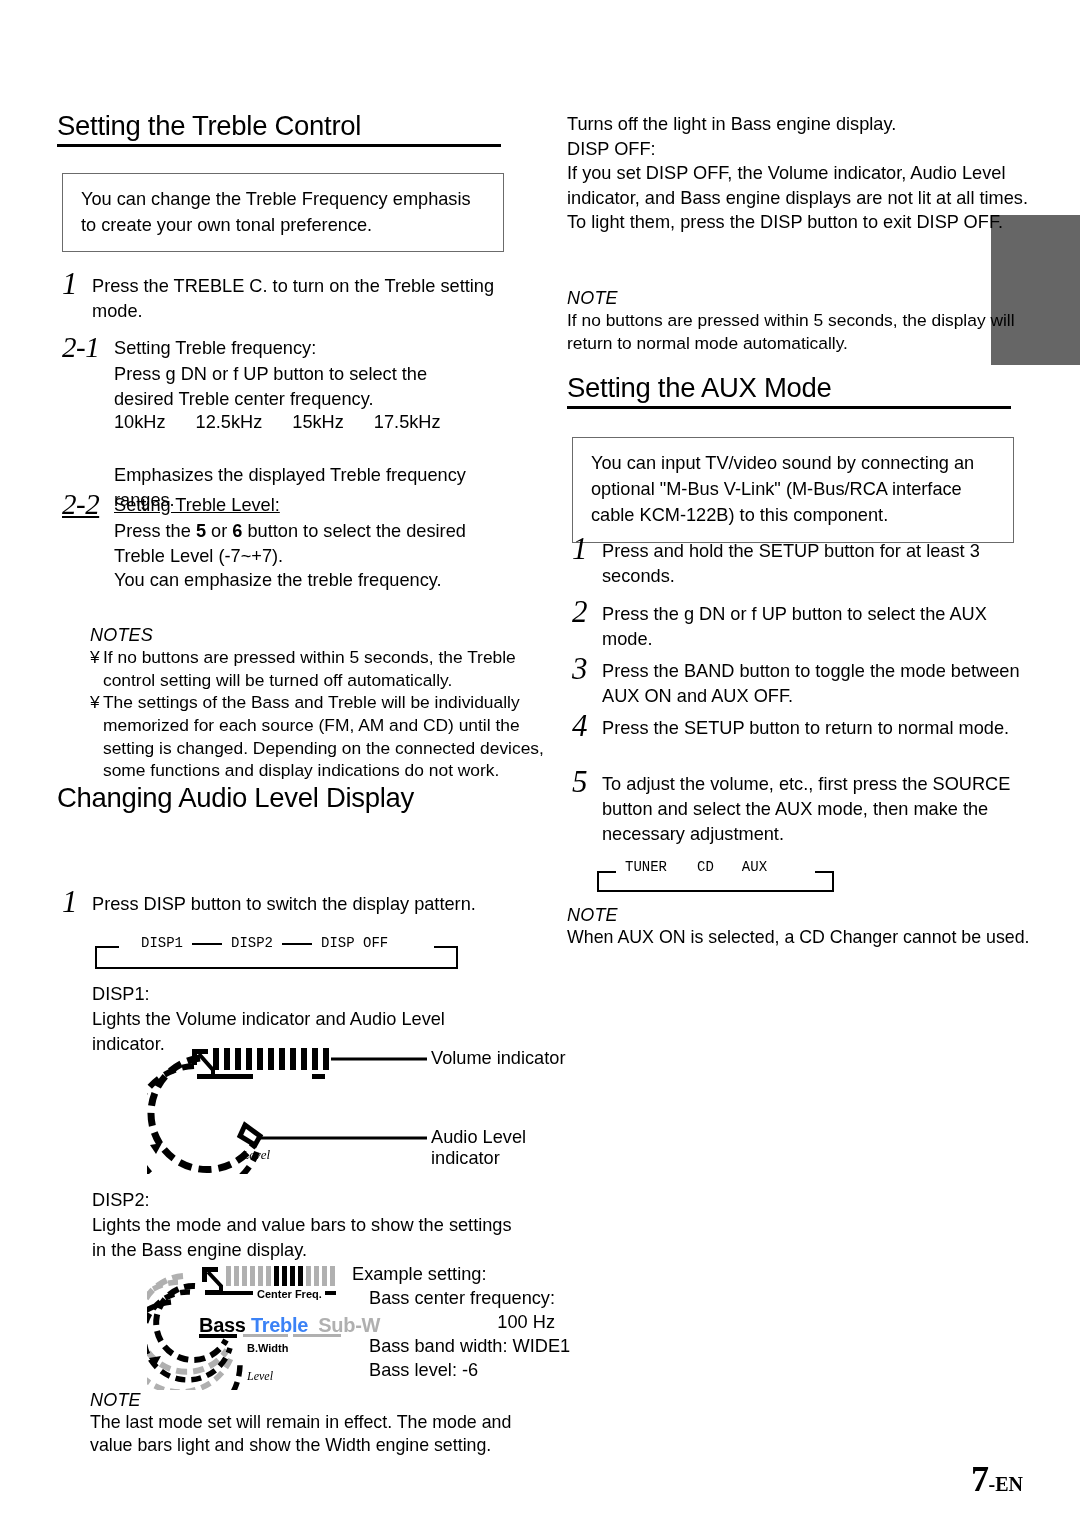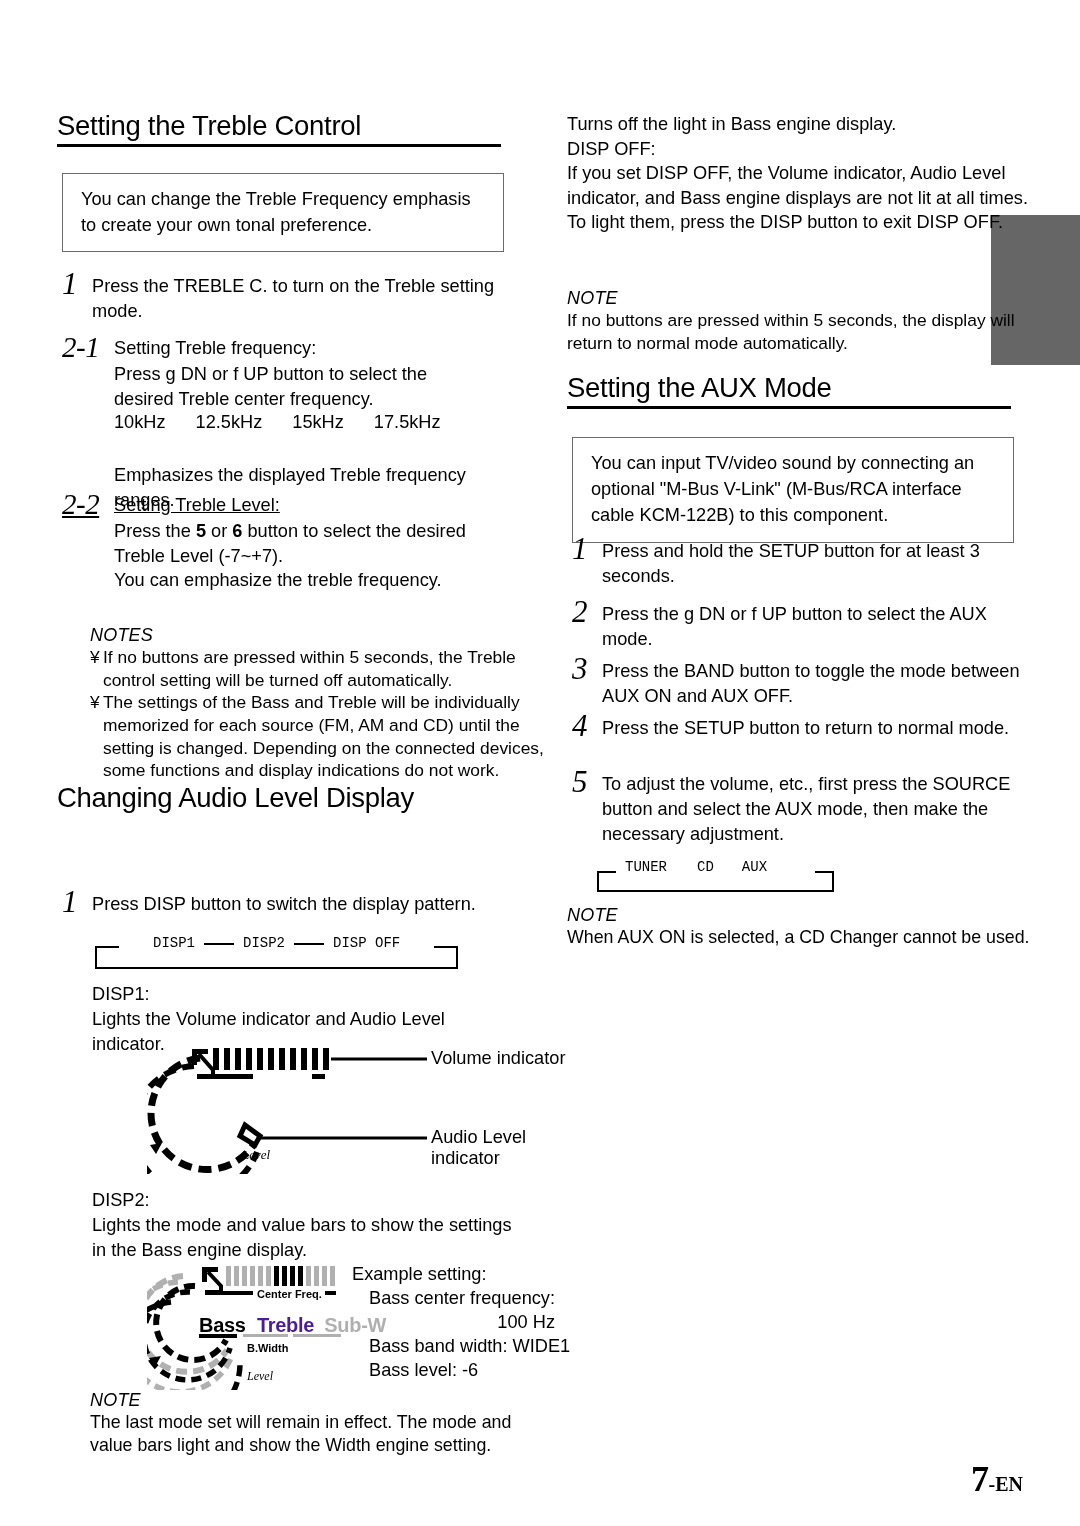--- a/index.html
+++ b/index.html
@@ -244,21 +244,21 @@
         <span>Changing Audio Level Display</span>
       </div>
     </div>
 
     <div class="step" style="position:absolute; top:888px; left:5px; width:447px; margin-top:0;">
       <div class="step-num">1</div>
       <div class="step-body">Press DISP button to switch the display pattern.</div>
     </div>
 
     <div class="cycle" style="position:absolute; top:928px; left:38px; width:410px;">
-      <div class="cycle-labels" style="left:58px; top:0;">
+      <div class="cycle-labels" style="left:46px; top:0;">
         <span>DISP1</span>
         <span class="cycle-dash"></span>
         <span>DISP2</span>
         <span class="cycle-dash"></span>
         <span>DISP OFF</span>
       </div>
 
       <div class="cycle-loop" style="left:0px; top:11px; width:363px; height:23px;
            border-left:2px solid #000; border-right:2px solid #000; border-bottom:2px solid #000;"></div>
 
@@ -374,21 +374,21 @@
         <rect x="52" y="72" width="38" height="4" fill="#000"></rect>
         <rect x="96" y="72" width="45" height="3" fill="#b0b0b0"></rect>
         <rect x="146" y="72" width="48" height="3" fill="#b0b0b0"></rect>
         <text x="60" y="71" font-family="Liberation Sans, sans-serif" font-size="13" fill="#000" text-anchor="start" opacity="0"></text>
         <text x="100" y="90" font-family="Liberation Sans, sans-serif" font-weight="bold" font-size="11" fill="#000">B.Width</text>
         <text x="100" y="118" font-family="Liberation Serif, serif" font-style="italic" font-size="12" fill="#000">Level</text>
       </svg>
       
       <div style="position:absolute; left:52px; top:52px; font-size:20px; font-weight:bold; letter-spacing:-0.3px;">
         <span style="color:#000;">Bass</span>
-        <span style="color:#4c1d95; margin-left:6px;">Treble</span>
+        <span style="color:#3b82f6; margin-left:0;">Treble</span>
         <span style="color:#b0b0b0; margin-left:5px;">Sub-W</span>
       </div>
       
       <div style="position:absolute; left:205px; top:0px; width:235px; font-size:18.2px; line-height:1.32;">
         <div>Example setting:</div>
         <div style="padding-left:17px;">Bass center frequency:</div>
         <div style="text-align:right; padding-right:32px;">100 Hz</div>
         <div style="padding-left:17px;">Bass band width: WIDE1</div>
         <div style="padding-left:17px;">Bass level: -6</div>
       </div>

